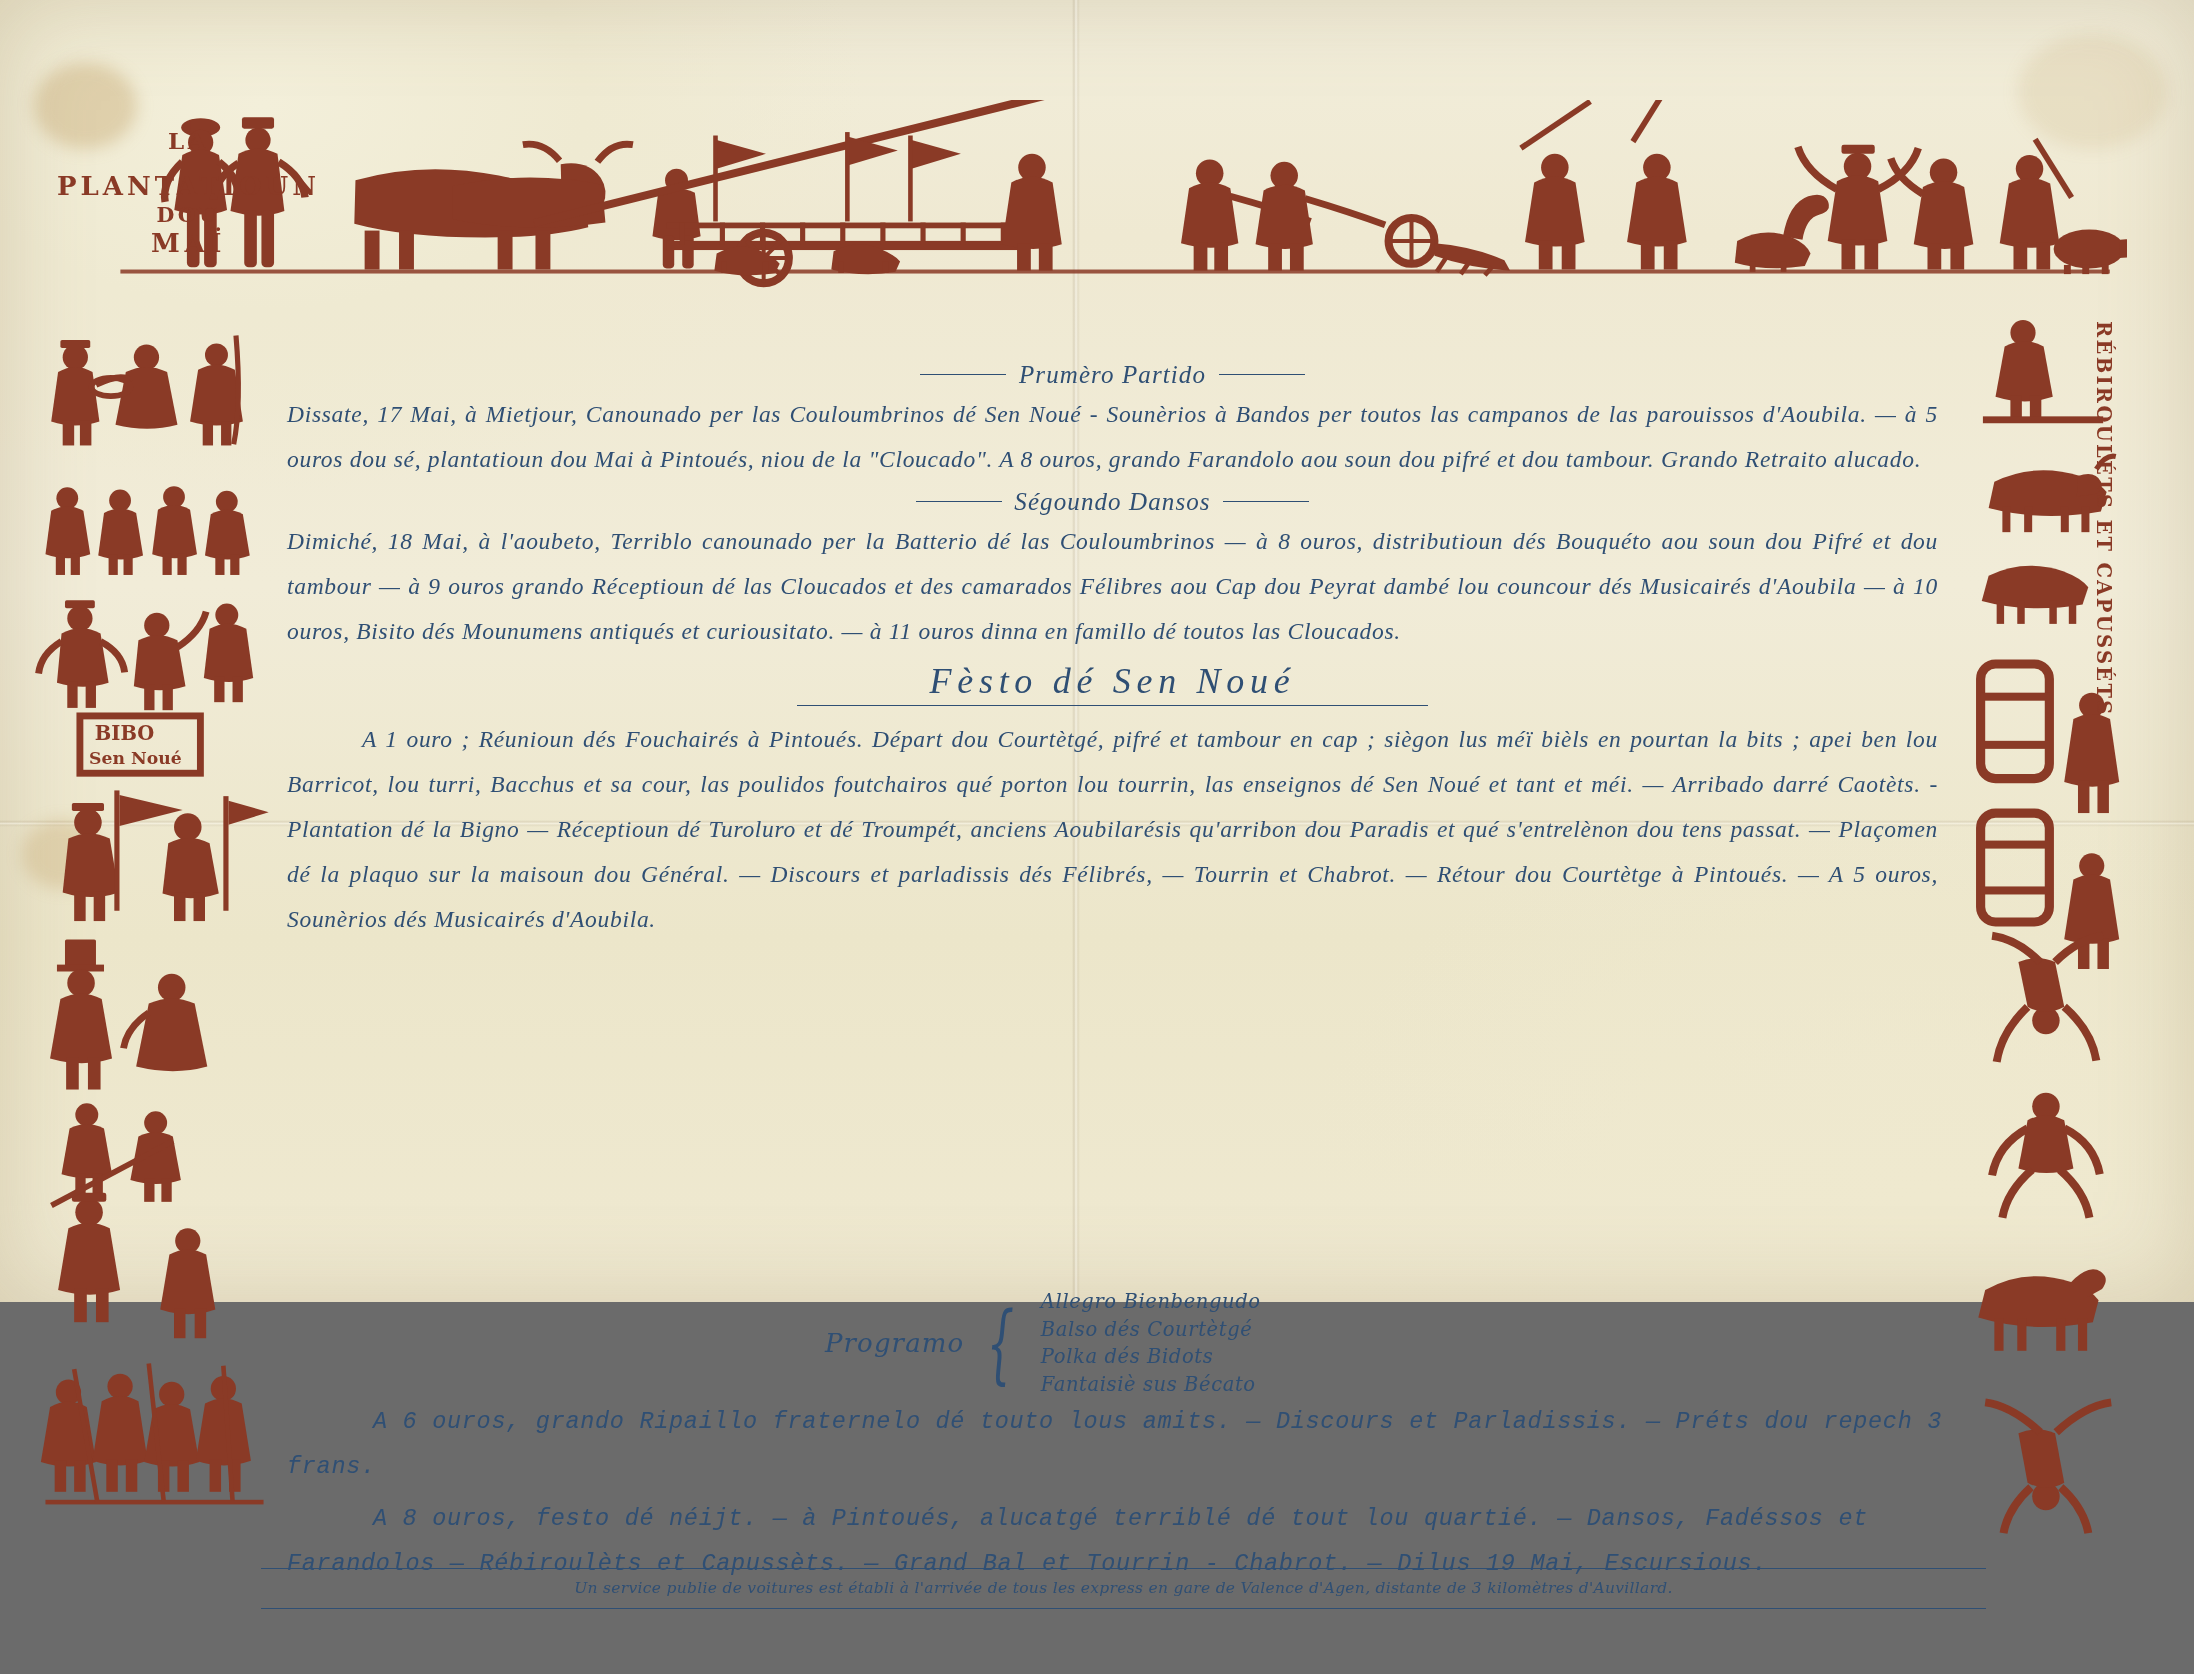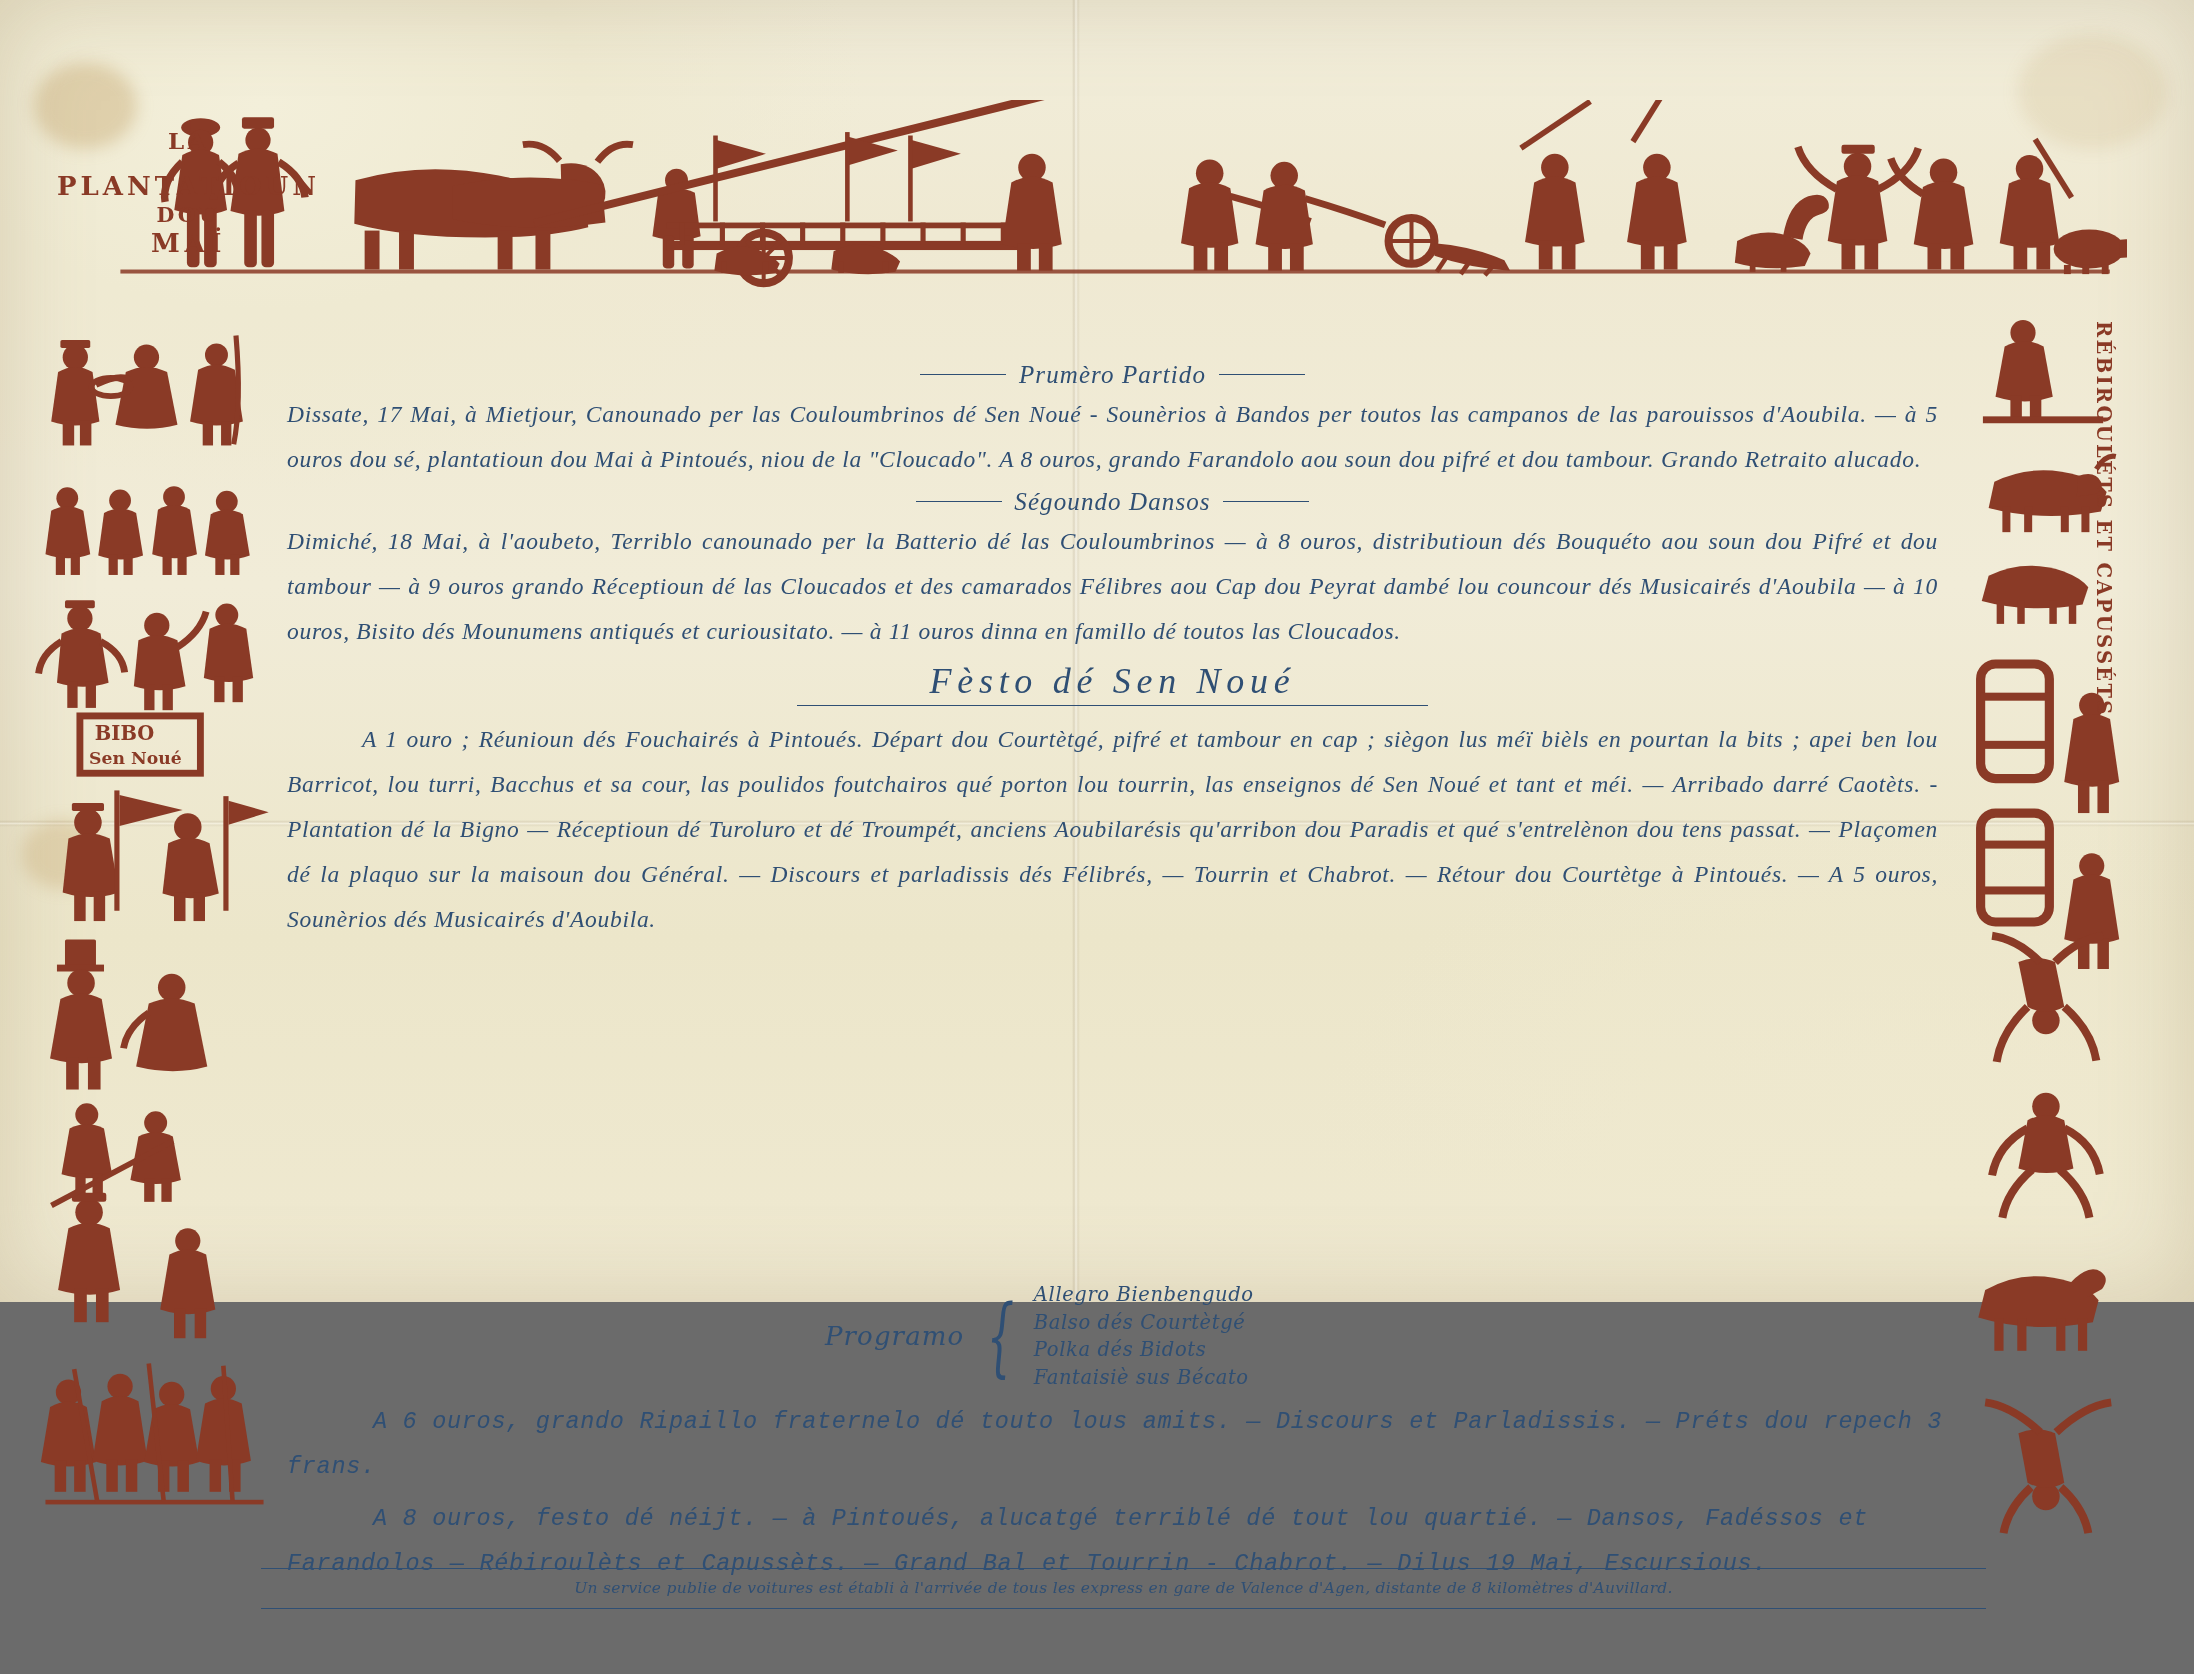--- a/index.html
+++ b/index.html
@@ -191,21 +191,21 @@
   }
   #programo .brace {
     font-size: 86px;
     line-height: 86px;
     margin-right: 5.7px;
     transform: scaleX(0.5);
     color: #2f4f74;
   }
   #programo ul {
     list-style: none;
-    margin: 0; padding: 0;
+    margin: 7px; padding: 0;
   }
   #programo li {
     font-size: 19.5px;
     line-height: 27.5px;
     letter-spacing: 0.6px;
     white-space: nowrap;
   }
 
   
   #closing {
@@ -741,16 +741,16 @@
       <li>Polka dés Bidots</li>
       <li>Fantaisiè sus Bécato</li>
     </ul>
   </div>
 
   <div id="closing">
     <p class="ind">A 6 ouros, grando Ripaillo fraternelo dé touto lous amits. — Discours et Parladissis. — Préts dou repech 3 frans.</p>
     <p class="ind">A 8 ouros, festo dé néijt. — à Pintoués, alucatgé terriblé dé tout lou quartié. — Dansos, Fadéssos et Farandolos — Rébiroulèts et Capussèts. — Grand Bal et Tourrin - Chabrot. — Dilus 19 Mai, Escursious.</p>
   </div>
 
-  <div id="footer">Un service publie de voitures est établi à l'arrivée de tous les express en gare de Valence d'Agen, distante de 8 kilomètres d'Auvillard.</div>
+  <div id="footer">Un service publie de voitures est établi à l'arrivée de tous les express en gare de Valence d'Agen, distante de 3 kilomètres d'Auvillard.</div>
 
 </div>
 
 
 </body></html>

